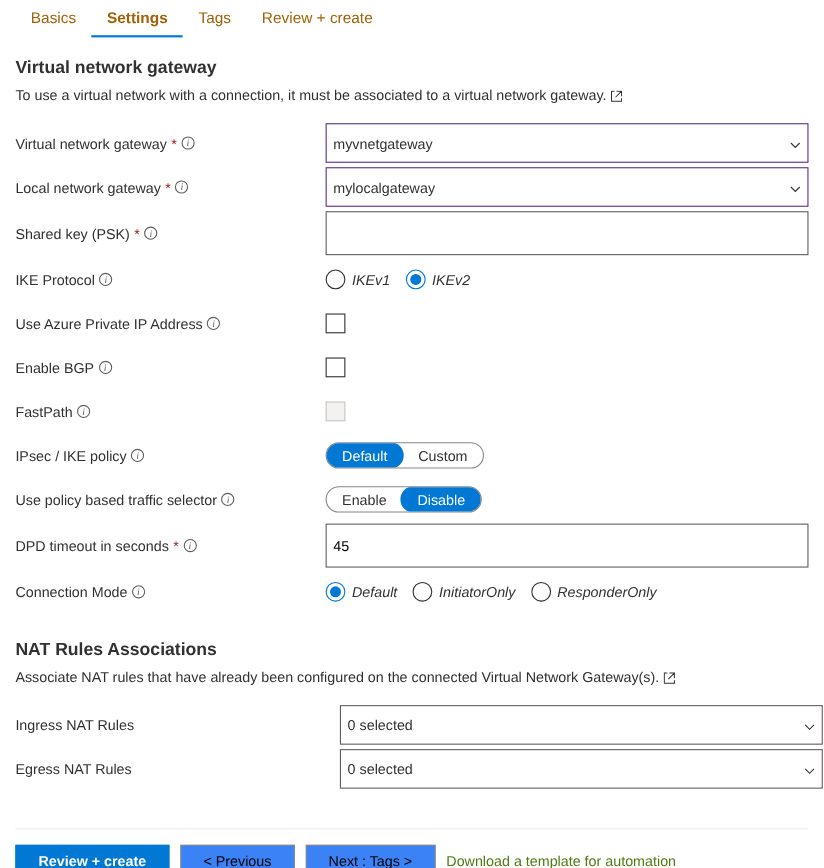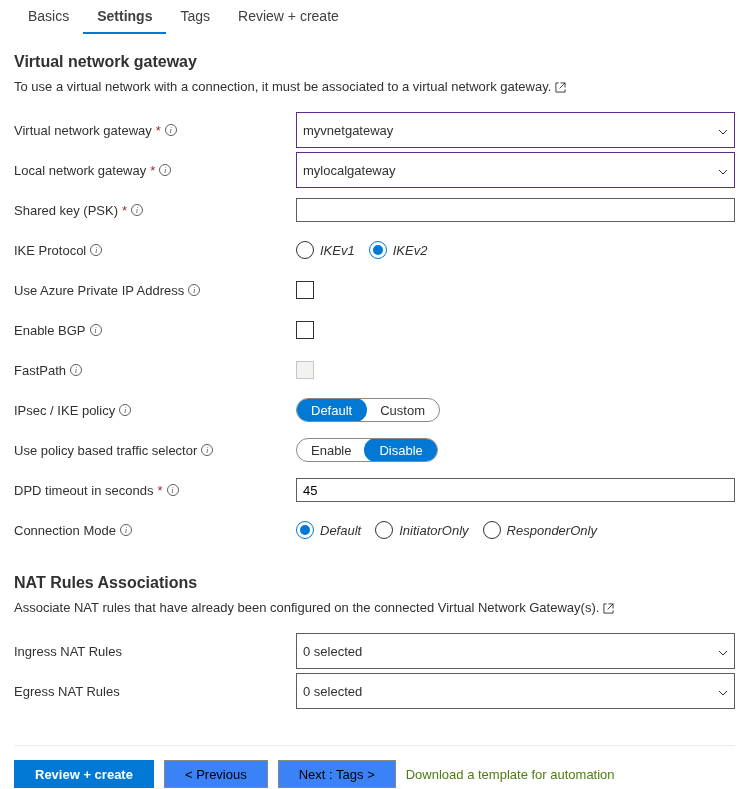--- a/index.html
+++ b/index.html
@@ -1,34 +1,34 @@
 <!DOCTYPE html>
 <html><head>
 <meta charset="utf-8">
 <style>
 * { box-sizing: border-box; margin: 0; padding: 0; }
 body { font-family: "Segoe UI", Arial, sans-serif; font-size: 13px; color: #323130; background: #fff; width: 749px; }
 .container { padding: 0 14px 14px 14px; }
 .tabs { display: flex; border-bottom: 1px solid transparent; gap: 0; margin-bottom: 18px; }
-.tab { padding: 8px 14px; cursor: pointer; font-size: 14px; color: #404040; }
+.tab { padding: 8px 14px; cursor: pointer; font-size: 14px; color: #a16207; }
 .tab.active { border-bottom: 2px solid #0078d4; font-weight: 600; }
 .section-title { font-size: 16px; font-weight: 600; margin-bottom: 8px; }
 .section-desc { font-size: 13px; margin-bottom: 18px; display: flex; align-items: center; gap: 4px; }
 .ext-link-icon svg { width: 11px; height: 11px; vertical-align: middle; }
 .form-row { display: flex; align-items: center; min-height: 36px; margin-bottom: 4px; }
 .form-label { width: 282px; display: flex; align-items: center; gap: 4px; font-size: 13px; flex-shrink: 0; }
 .req { color: #a4262c; margin-left: 0; }
 .info-icon { width: 12px; height: 12px; border: 1px solid #605e5c; border-radius: 50%; display: inline-flex; align-items: center; justify-content: center; font-size: 9px; color: #605e5c; cursor: default; flex-shrink: 0; line-height: 1; }
 .info-icon::before { content: "i"; font-style: italic; font-family: serif; }
 .form-control { flex: 1; }
 .select { width: 100%; height: 36px; border: 1px solid #5a2e8a; padding: 0 6px; display: flex; align-items: center; justify-content: space-between; cursor: pointer; font-size: 13px; }
-.select.plain { border-color: #605e5c; }
+.select.plain { border-color: #605e5c; margin-left: 13px; }
 .chev { width: 10px; height: 10px; }
 .chev svg { width: 10px; height: 10px; }
-.text-input { width: 100%; height: 24px; border: 1px solid #605e5c; padding: 0 6px; font-size: 13px; font-family: inherit; }
+.text-input { width: 100%; height: 40px; border: 1px solid #605e5c; padding: 0 6px; font-size: 13px; font-family: inherit; }
 .radio-group { display: flex; gap: 14px; align-items: center; }
 .radio { display: flex; align-items: center; gap: 6px; cursor: pointer; font-style: italic; }
 .radio-circle { width: 18px; height: 18px; border: 1px solid #323130; border-radius: 50%; display: flex; align-items: center; justify-content: center; flex-shrink:0; }
 .radio-circle.checked { border-color: #0078d4; }
 .radio-circle.checked::after { content: ""; width: 10px; height: 10px; background: #0078d4; border-radius: 50%; }
 .checkbox { width: 18px; height: 18px; border: 1px solid #323130; cursor: pointer; }
 .checkbox.disabled { border-color: #c8c6c4; background: #f3f2f1; cursor: default; }
 .pill-group { display: inline-flex; border: 1px solid #8a8886; border-radius: 14px; overflow: hidden; height: 24px; }
 .pill { padding: 0 14px; display: flex; align-items: center; font-size: 13px; cursor: pointer; }
 .pill.active { background: #0078d4; color: #fff; border-radius: 14px; margin: -1px; padding: 1px 15px; }

